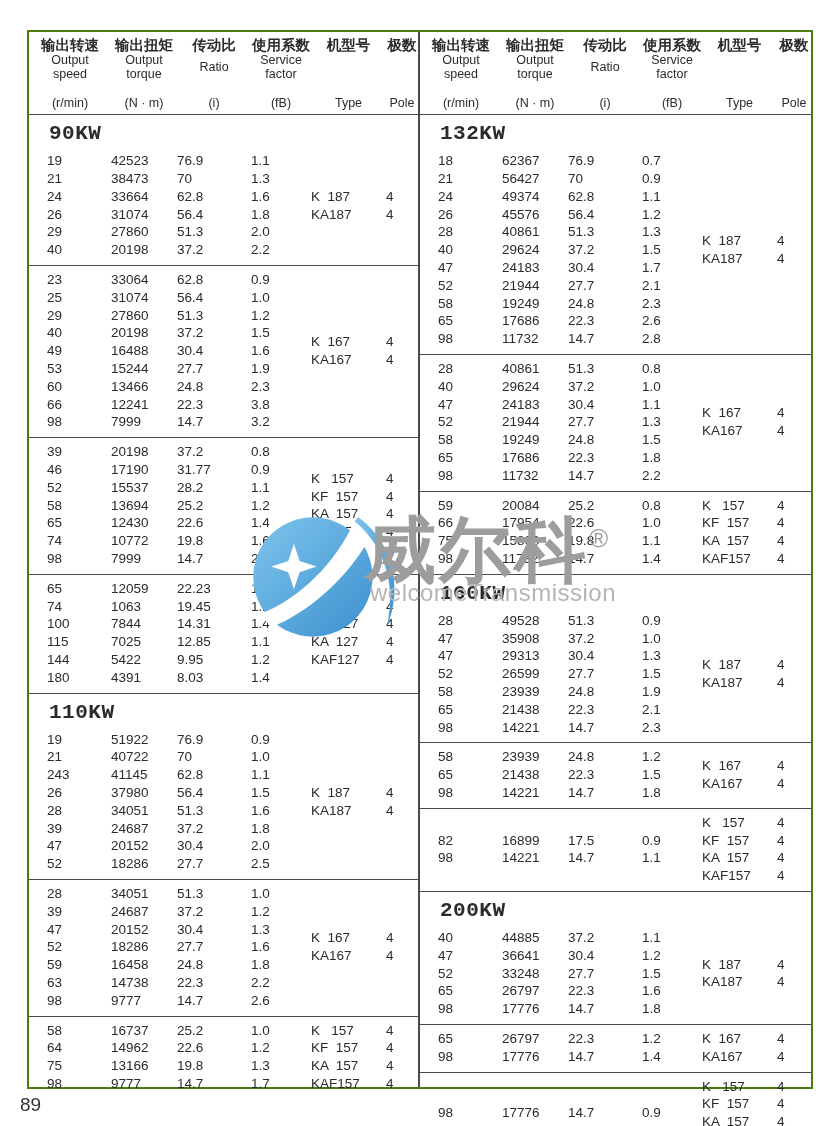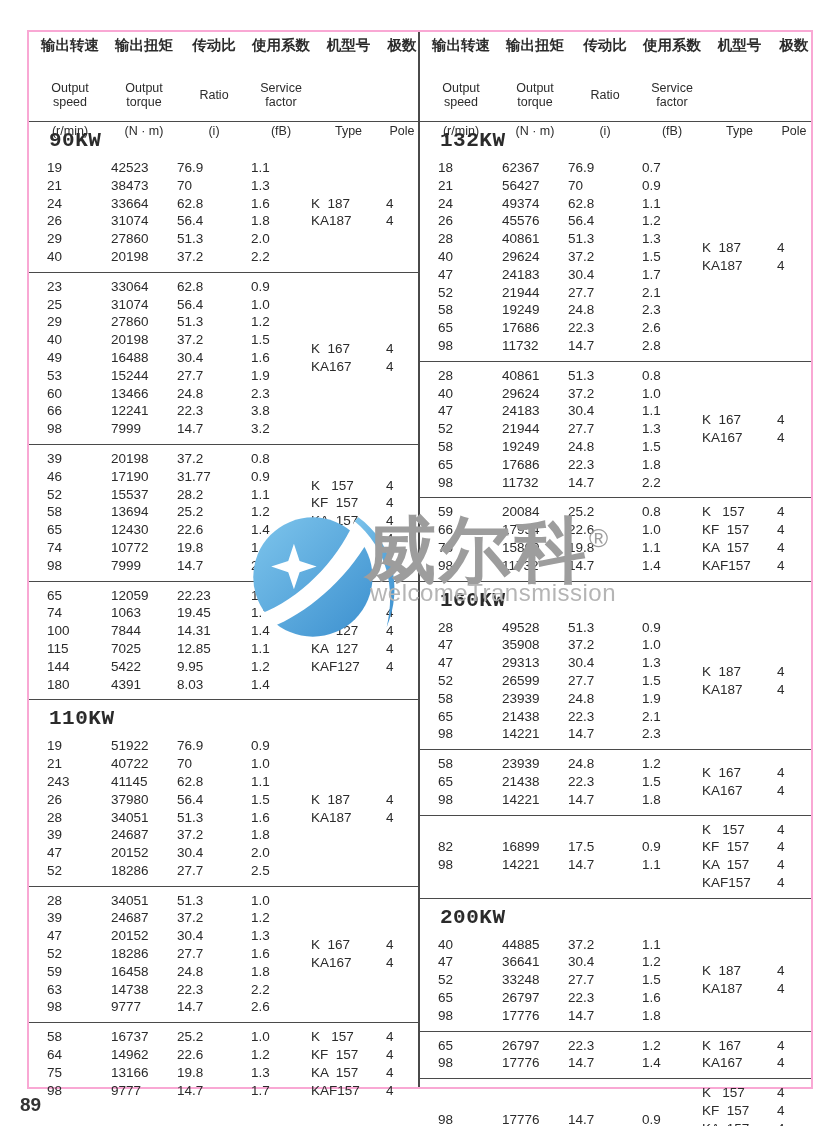--- a/index.html
+++ b/index.html
@@ -2,51 +2,51 @@
 <html><head>
 <meta charset="utf-8">
 <style>
   html,body{margin:0;padding:0;}
   body{
     width:840px;height:1126px;position:relative;background:#ffffff;
     font-family:"Liberation Sans",sans-serif;color:#2b2b2b;overflow:hidden;
   }
   .frame{
     position:absolute;left:27px;top:30px;width:786px;height:1059px;
-    border:2px solid #f9a8d4;display:flex;box-sizing:border-box;background:#fff;
+    border:2px solid #4d7c0f;display:flex;box-sizing:border-box;background:#fff;
   }
   .half{width:50%;display:flex;flex-direction:column;box-sizing:border-box;}
   .half.leftside{border-right:2px solid #4a4a4a;}
   
   .thead{
     display:grid;grid-template-columns:82px 66px 74px 60px 75px 1fr;
     border-bottom:1.5px solid #4a4a4a;height:80px;padding:5px 0 4px;box-sizing:content-box;
   }
   .hcell{display:flex;flex-direction:column;justify-content:space-between;align-items:center;
     text-align:center;font-size:12.5px;line-height:1.12;}
   .hzh{font-size:14.5px;font-weight:bold;white-space:nowrap;}
-  .hmid{flex:1;display:flex;flex-direction:column;justify-content:center;margin-top:28px;}
+  .hmid{flex:1;display:flex;flex-direction:column;justify-content:center;}
   .hbot{white-space:nowrap;margin-top:15px;}
   
   .section + .section{border-top:1.5px solid #4a4a4a;}
   .sec-title{font-size:21px;font-weight:bold;padding:7px 0 2px 20px;letter-spacing:.5px;font-family:Liberation Mono, monospace;}
   .section .block + .block{border-top:1.5px solid #4a4a4a;}
   .block{display:grid;grid-template-columns:282px 1fr;align-items:center;padding:5px 0 6px;}
   .drow{display:grid;grid-template-columns:82px 66px 74px 60px;font-size:13.5px;line-height:17.8px;}
   .drow .c0{padding-left:18px;}
   .types{display:flex;flex-direction:column;}
   .trow{display:grid;grid-template-columns:75px 1fr;font-size:13.5px;line-height:17.8px;white-space:pre;}
   
   .watermark{position:absolute;left:0;top:0;width:840px;height:1126px;pointer-events:none;z-index:10;}
   .wm-logo{position:absolute;left:252px;top:506px;}
   .wm-text{position:absolute;left:364px;top:514px;font-size:72px;font-weight:bold;
     color:#9d9d9d;letter-spacing:3px;line-height:1;white-space:nowrap;}
   .wm-reg{font-size:26px;vertical-align:28px;font-weight:normal;color:#9d9d9d;}
   .wm-sub{position:absolute;left:370px;top:579px;font-size:24px;color:#b5b5b5;letter-spacing:.5px;white-space:nowrap;}
-  .page-number{position:absolute;left:20px;top:1094px;font-size:19px;color:#333;font-weight:bold;}
+  .page-number{position:absolute;left:20px;top:1094px;font-size:19px;color:#333;}
 </style>
 </head>
 <body>
 
 <div class="frame">
   <div class="half leftside">
       <div class="thead">
         <div class="hcell">
           <div class="hzh">输出转速</div>
           <div class="hmid">

